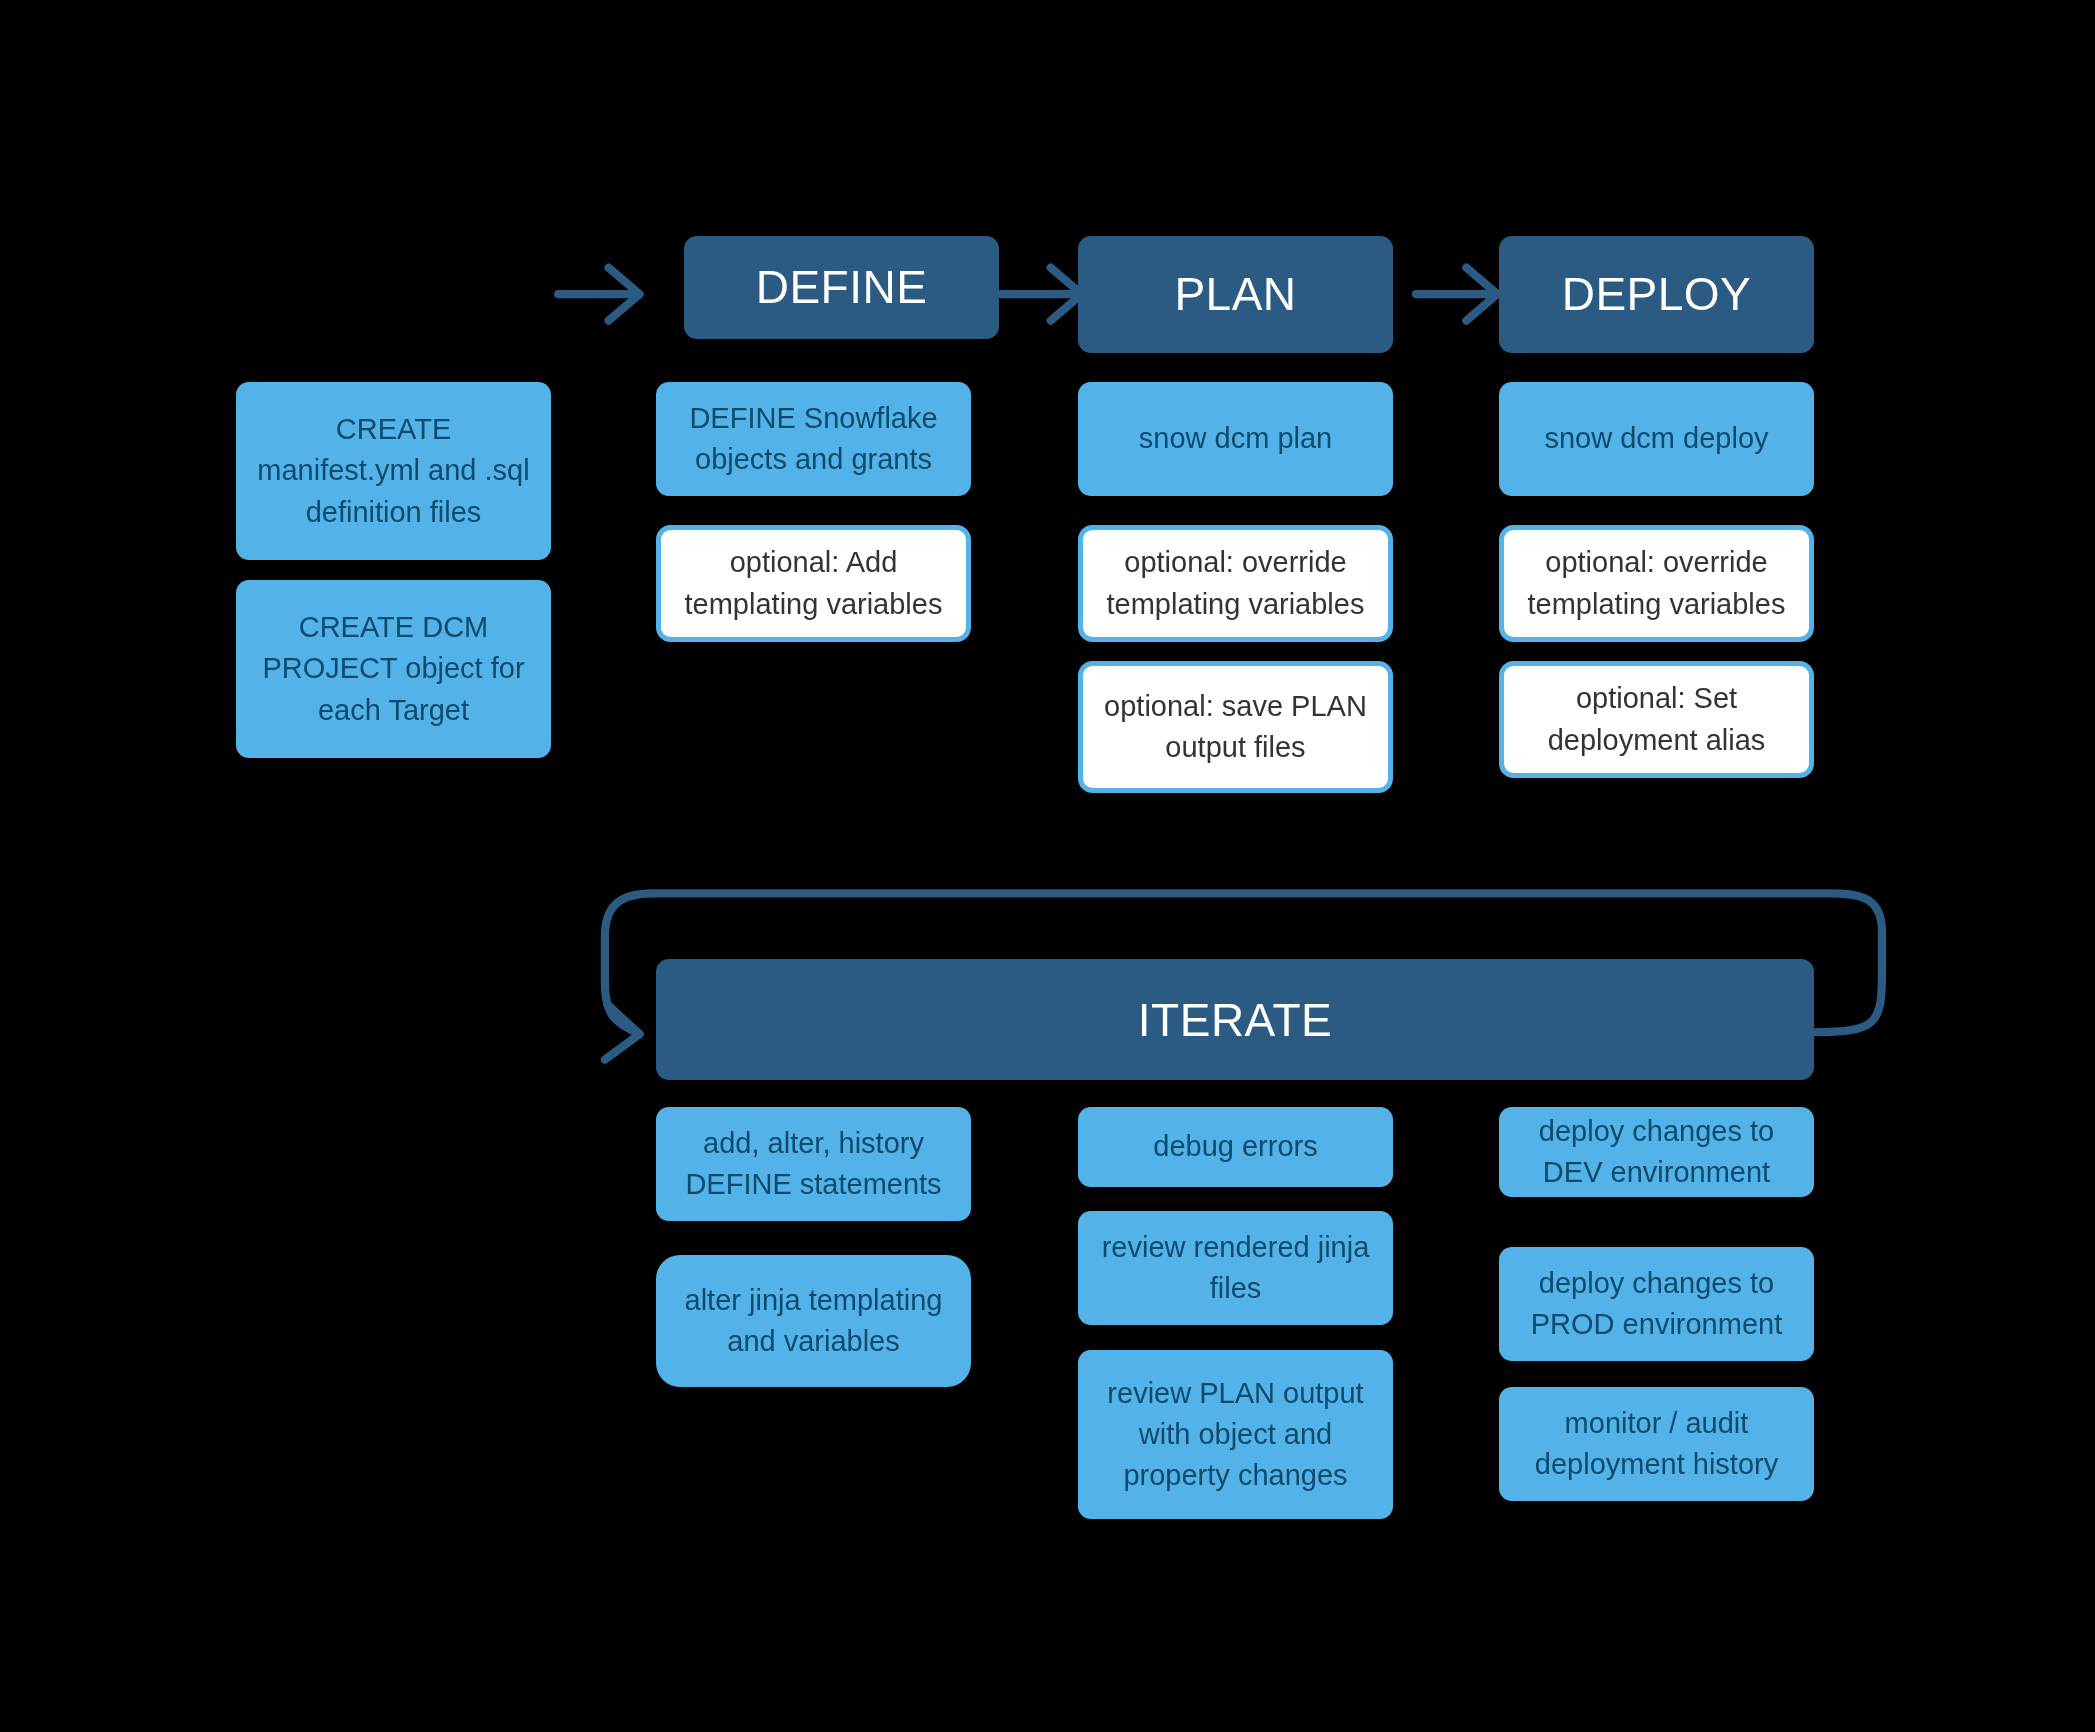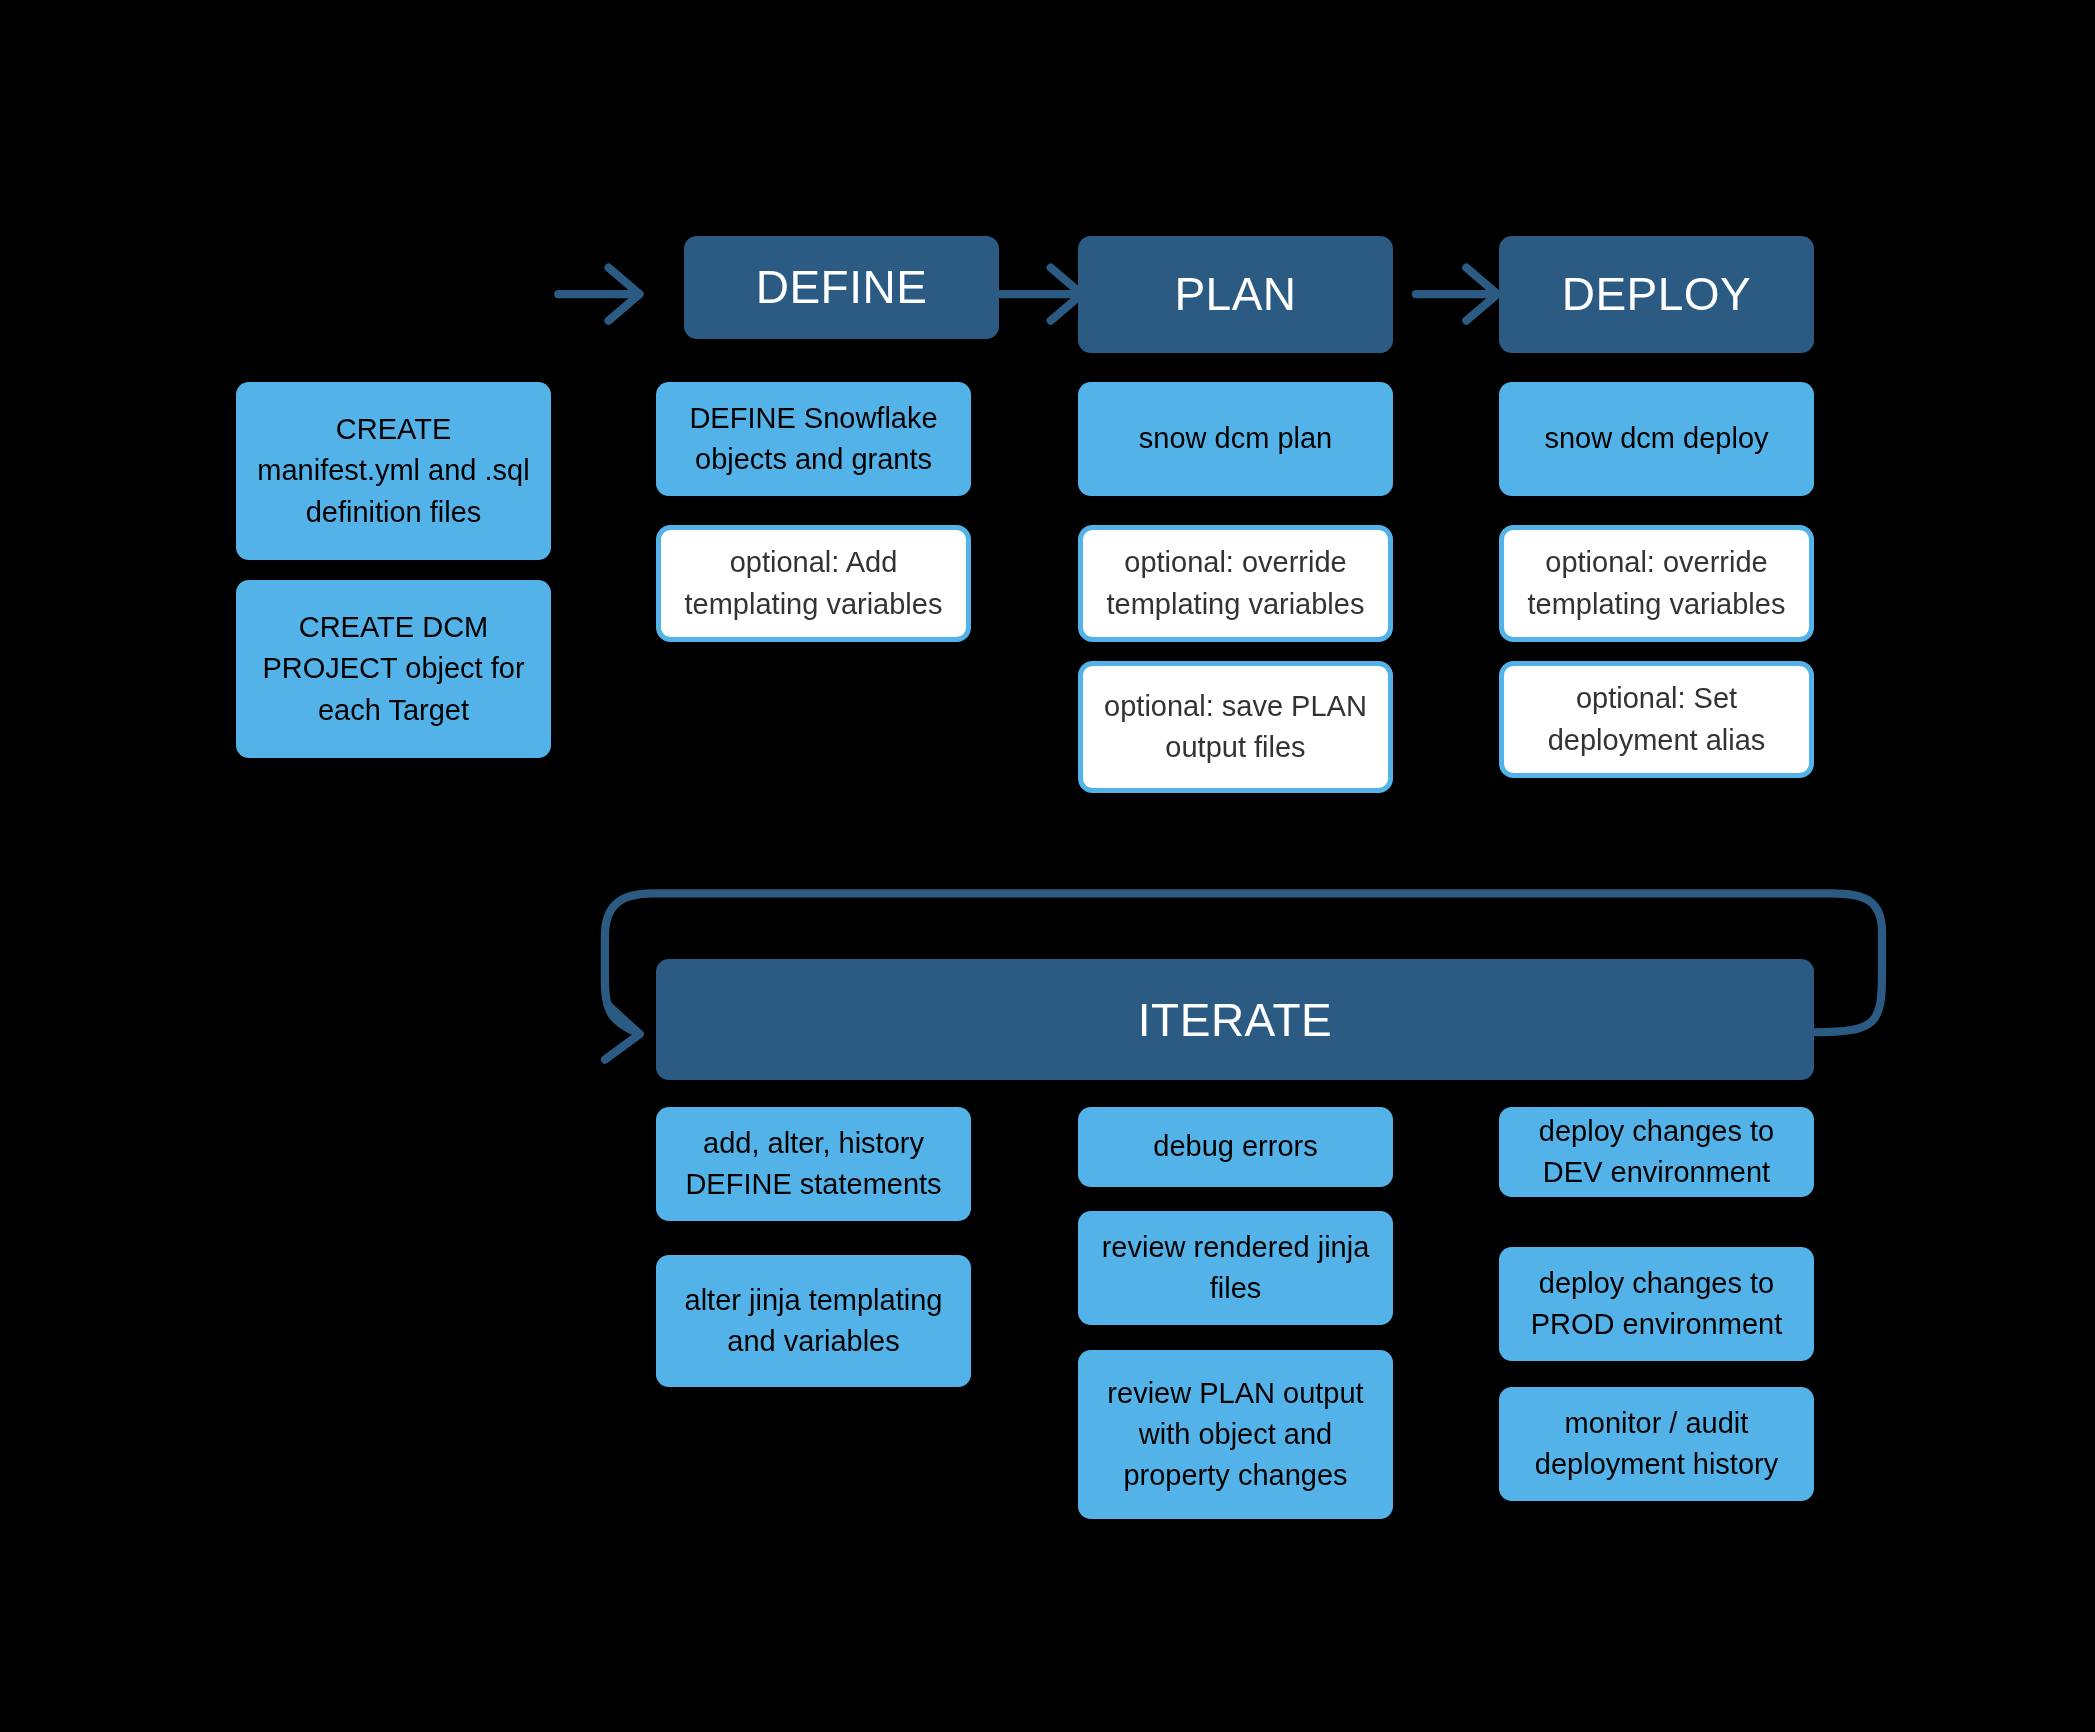--- a/index.html
+++ b/index.html
@@ -34,21 +34,21 @@
   }
 
   
   .task-box {
     position: absolute;
     background: #53B3E8;
     border-radius: 12.8px;
     display: flex;
     align-items: center;
     justify-content: center;
-    color: #000000;
+    color: #0c4a6e;
     font-size: 29px;
     line-height: 1.42;
     text-align: center;
     padding: 7.3px 14.6px;
   }
 
   
   .optional-box {
     position: absolute;
     background: #FFFFFF;
@@ -192,21 +192,21 @@
   </div>
 
   <div class="iterate-bar" style="left:656px; top:959px; width:1158px; height:121px;">
     <span>ITERATE</span>
   </div>
 
   <div class="task-box" style="left:656px; top:1107px; width:315px; height:114px;">
     <span>add, alter, history DEFINE statements</span>
   </div>
 
-  <div class="task-box" style="left:656px; top:1255px; width:315px; height:132px;">
+  <div class="task-box" style="left:656px; top:1255px; width:315px; height:132px;border-radius:24px;">
     <span>alter jinja templating and variables</span>
   </div>
 
   <div class="task-box" style="left:1078px; top:1107px; width:315px; height:80px;">
     <span>debug errors</span>
   </div>
 
   <div class="task-box" style="left:1078px; top:1211px; width:315px; height:114px;">
     <span>review rendered jinja files</span>
   </div>

